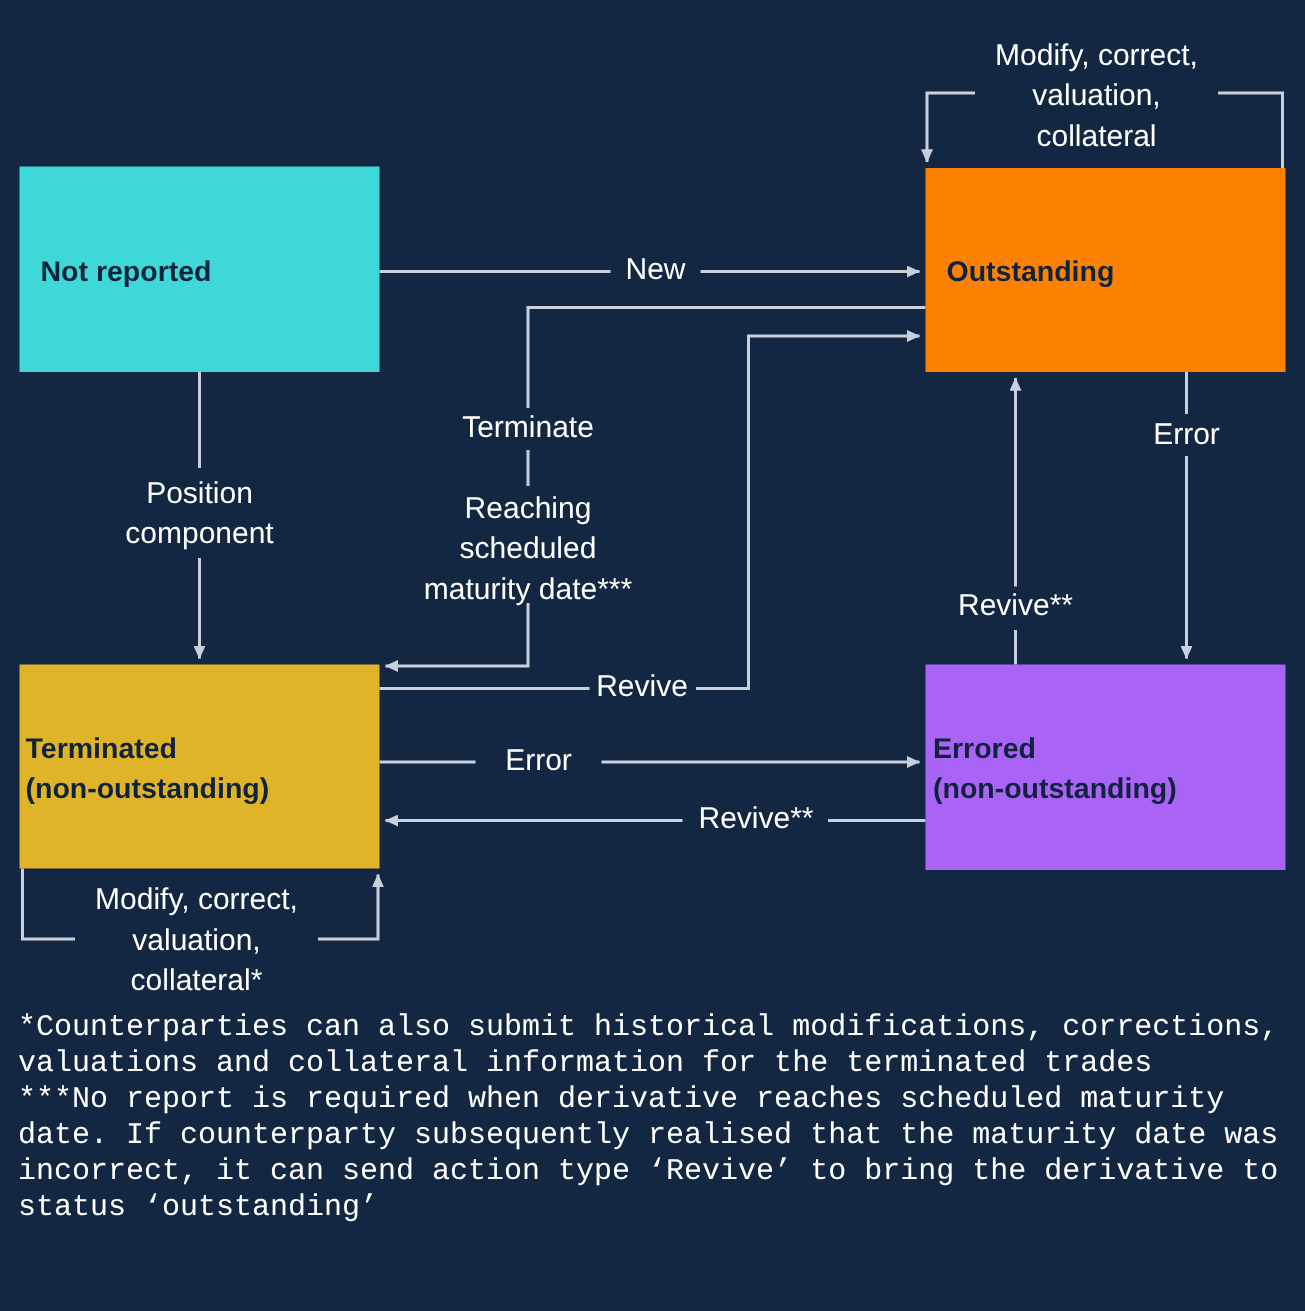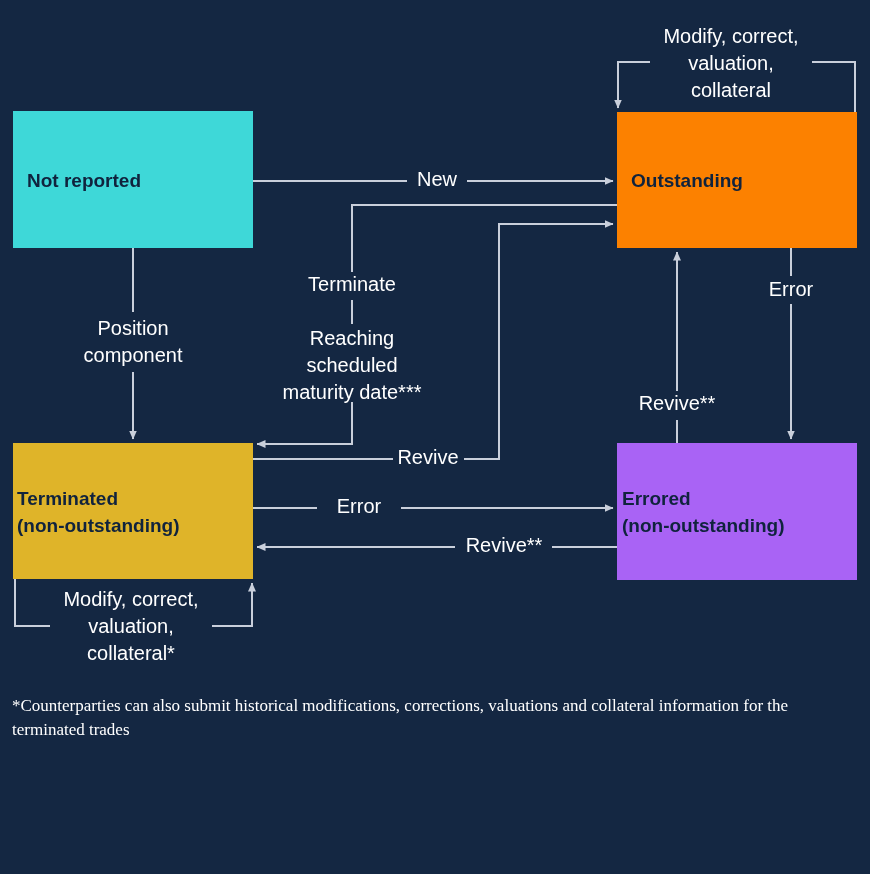--- a/index.html
+++ b/index.html
@@ -45,25 +45,25 @@
   .edge-label {
     font-family: "Liberation Sans", sans-serif;
     font-size: 20px;
     fill: #ffffff;
     text-anchor: middle;
     dominant-baseline: middle;
   }
   .notes {
     position: absolute;
     left: 12px;
-    top: 694px;
+    top: 674px;
     width: 850px;
     color: #ffffff;
-    font-family: Liberation Serif, serif;
-    font-size: 17px;
+    font-family: Liberation Mono, monospace;
+    font-size: 20px;
     line-height: 24px;
   }
   .notes p {
     margin: 0;
   }
 </style>
 </head>
 <body>
 
 <div id="diagram-root">
@@ -163,15 +163,16 @@
     <g>
       <rect class="state-box-rect" x="617" y="443" width="240" height="137" fill="#a963f5"></rect>
       <text class="state-label" x="622" y="500">Errored</text>
       <text class="state-label" x="622" y="527">(non-outstanding)</text>
     </g>
 
   </svg>
 
   <div class="notes">
     <p>*Counterparties can also submit historical modifications, corrections, valuations and collateral information for the terminated trades</p>
+    <p>***No report is required when derivative reaches scheduled maturity date. If counterparty subsequently realised that the maturity date was incorrect, it can send action type ‘Revive’ to bring the derivative to status ‘outstanding’</p>
   </div>
 
 </div>
 
 </body></html>

